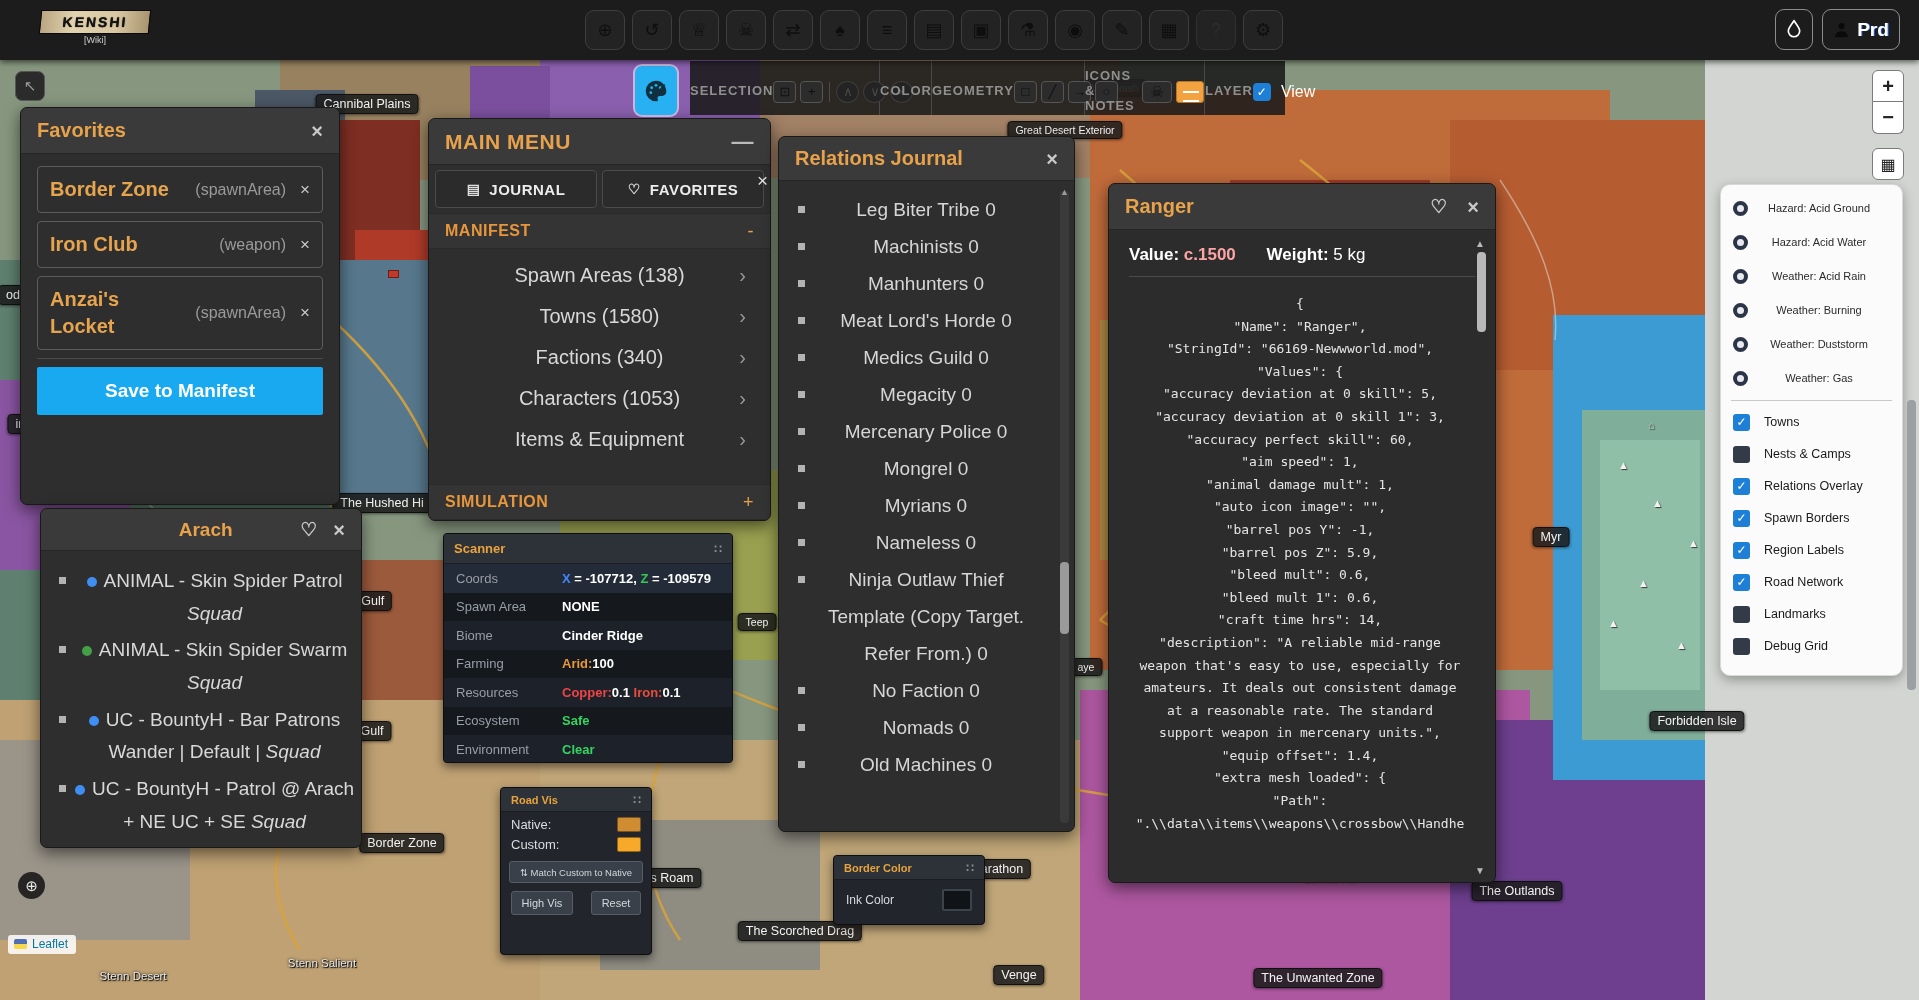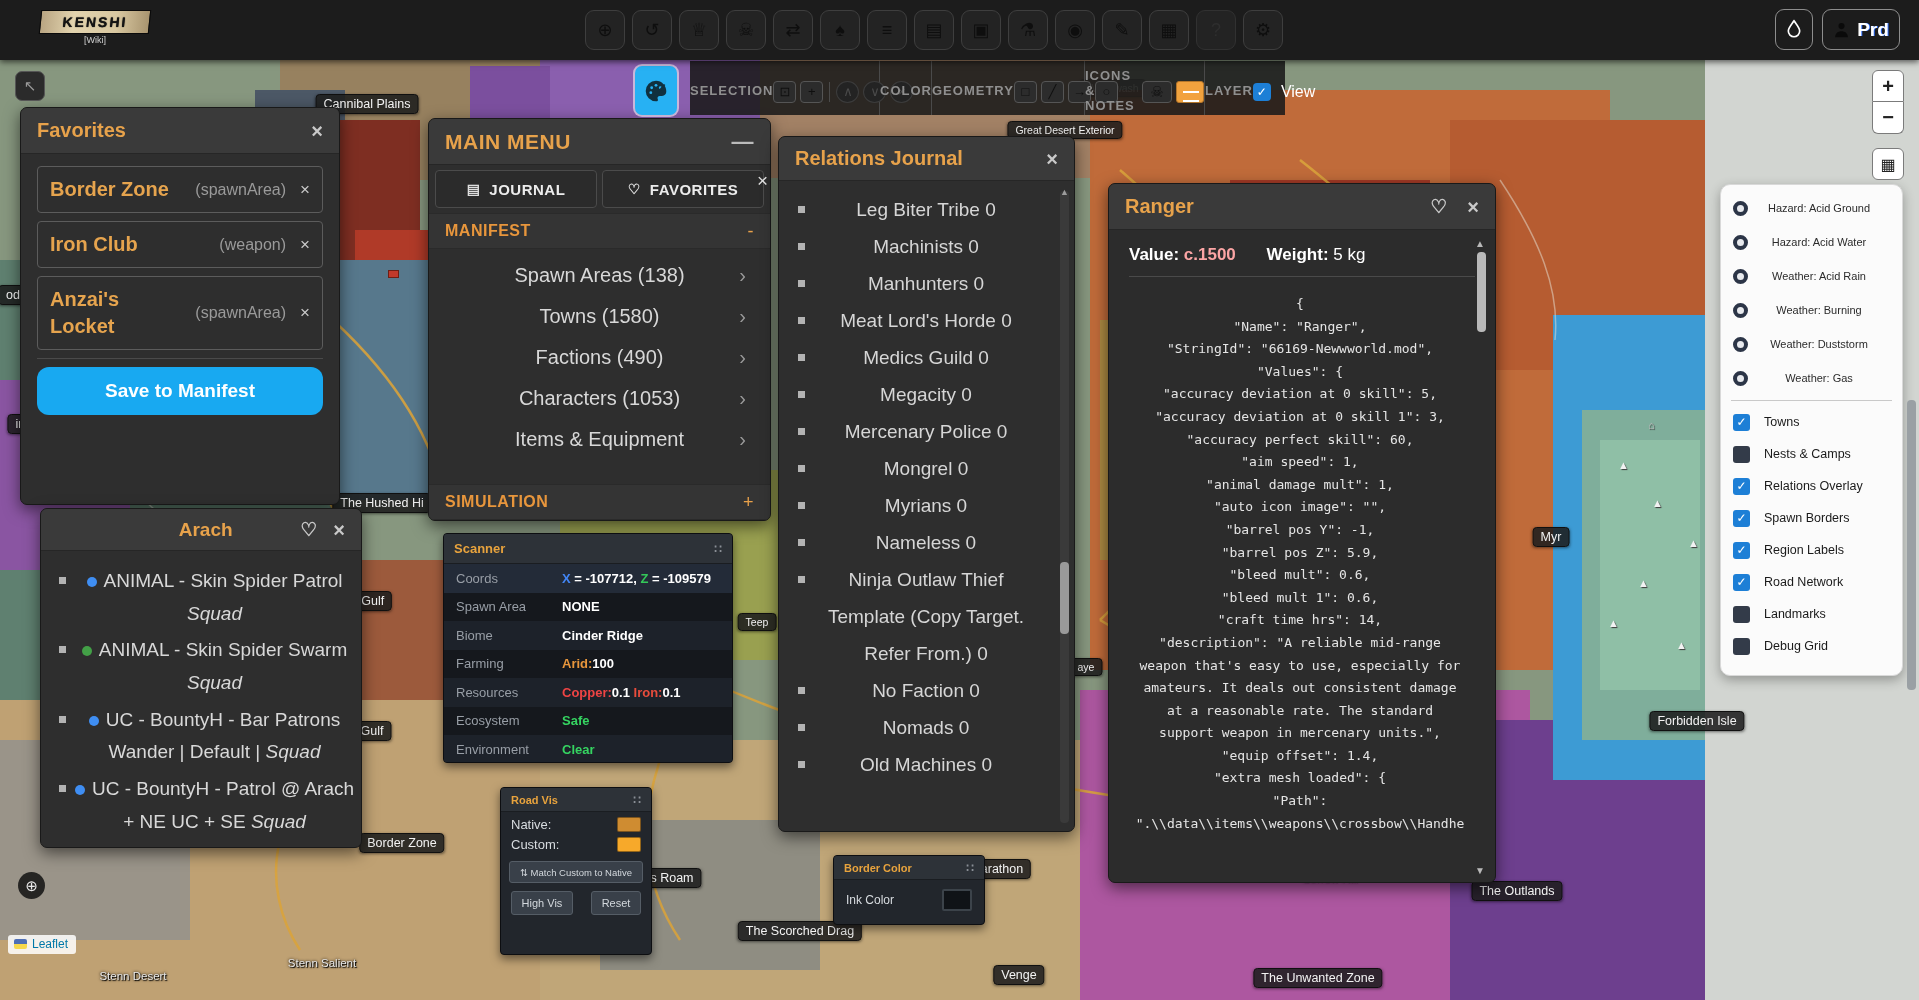--- a/index.html
+++ b/index.html
@@ -98,21 +98,21 @@
   
   #favorites{left:20px;top:107px;width:320px;height:398px;}
   #favorites .p-head{height:46px;font-size:20px;}
   #fav-items{padding:12px 16px 0 16px;}
   .fav-item{border:1px solid #5c5c5c;border-radius:4px;padding:9px 12px;margin-bottom:8px;
             display:flex;align-items:center;cursor:pointer;}
   .fav-name{color:#e6a44e;font-weight:bold;font-size:20px;line-height:1.35;width:130px;}
   .fav-type{color:#9a9a9a;font-size:16px;flex:1;text-align:right;margin-right:14px;}
   .fav-x{color:#c9c9c9;font-size:17px;cursor:pointer;}
   #fav-divider{border-top:1px solid #4a4a4a;margin:8px 16px;}
-  #save-manifest{margin:8px 16px;height:48px;border-radius:12px;background:#18a9f1;color:#fff;
+  #save-manifest{margin:8px 16px;height:48px;border-radius:2px;background:#18a9f1;color:#fff;
                  font-weight:bold;font-size:19px;display:flex;align-items:center;justify-content:center;cursor:pointer;}
 
   
   #arach{left:40px;top:508px;width:322px;height:340px;}
   #arach .p-head{height:42px;font-size:19px;}
   #arach .p-head .title{flex:1;text-align:center;margin-left:54px;}
   #arach-list{padding:14px 6px 0 10px;}
   .arach-item{display:flex;margin-bottom:4px;}
   .sq-bullet{width:7px;height:7px;background:#b3b3b3;margin:12px 8px 0 8px;flex:none;}
   .arach-text{flex:1;text-align:center;font-size:19px;color:#d8d8d8;line-height:1.72;}
@@ -553,21 +553,21 @@
   <div id="mm-items">
       <div class="mm-item">
         <span>Spawn Areas (138)</span>
         <span class="chev">›</span>
       </div>
       <div class="mm-item">
         <span>Towns (1580)</span>
         <span class="chev">›</span>
       </div>
       <div class="mm-item">
-        <span>Factions (490)</span>
+        <span>Factions (340)</span>
         <span class="chev">›</span>
       </div>
       <div class="mm-item">
         <span>Characters (1053)</span>
         <span class="chev">›</span>
       </div>
       <div class="mm-item">
         <span>Items &amp; Equipment</span>
         <span class="chev">›</span>
       </div>

